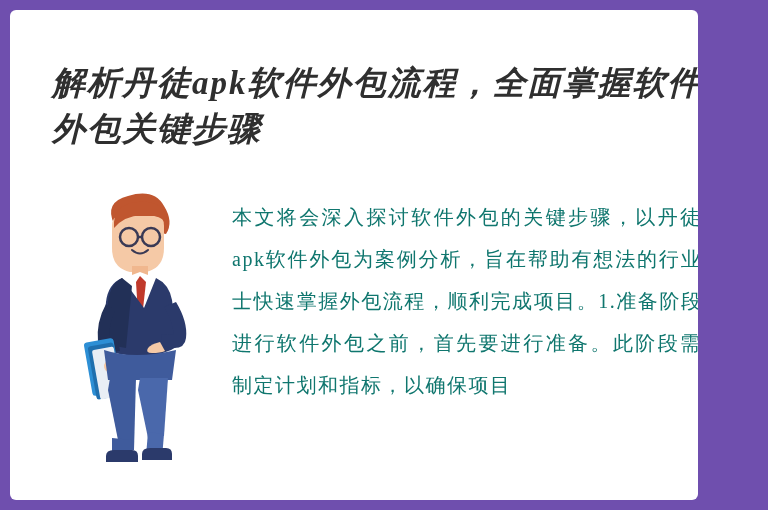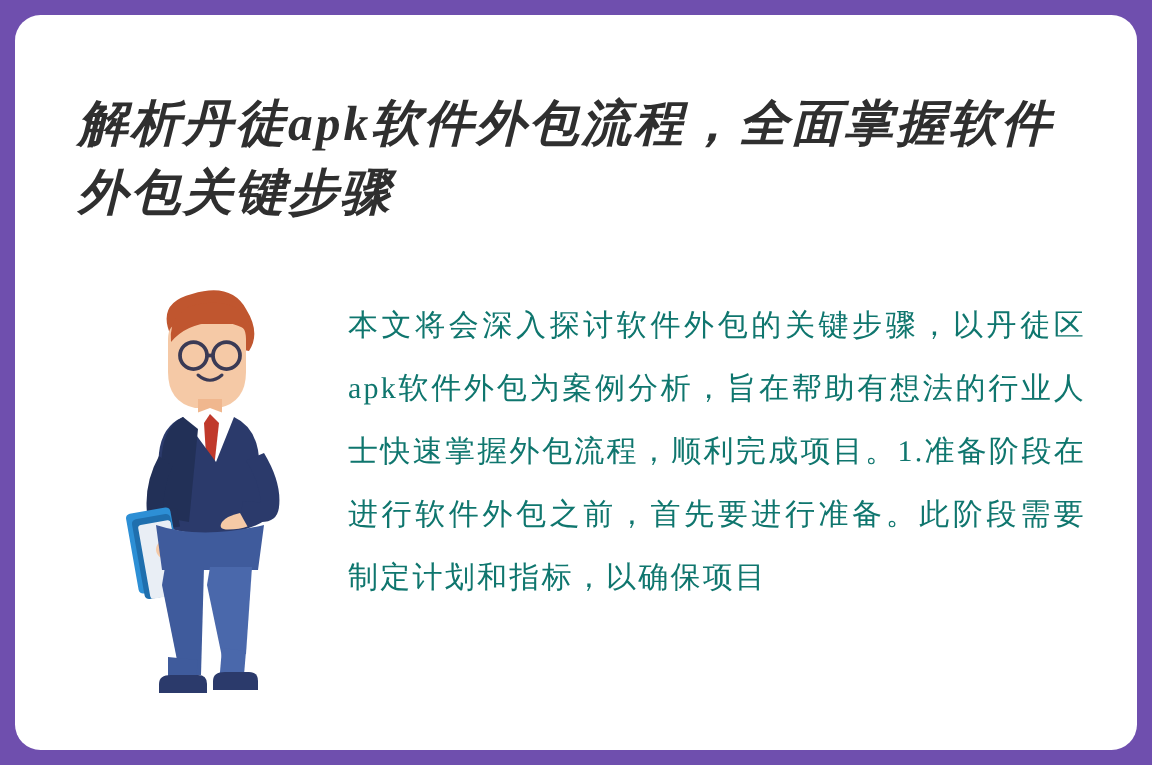--- a/index.html
+++ b/index.html
@@ -10,24 +10,24 @@
     width: 768px;
     height: 510px;
     background: #6f4fae;
     font-family: "Liberation Sans", sans-serif;
     overflow: hidden;
   }
   .card {
     position: absolute;
     left: 10px;
     top: 10px;
-    width: 748px;
+    width: 688px;
     height: 490px;
     background: #ffffff;
-    border-radius: 17px;
+    border-radius: 6px;
     box-sizing: border-box;
     overflow: hidden;
   }
   .title {
     position: absolute;
     left: 42px;
     top: 50px;
     width: 672px;
     font-family: "Liberation Serif", serif;
     font-weight: bold;

